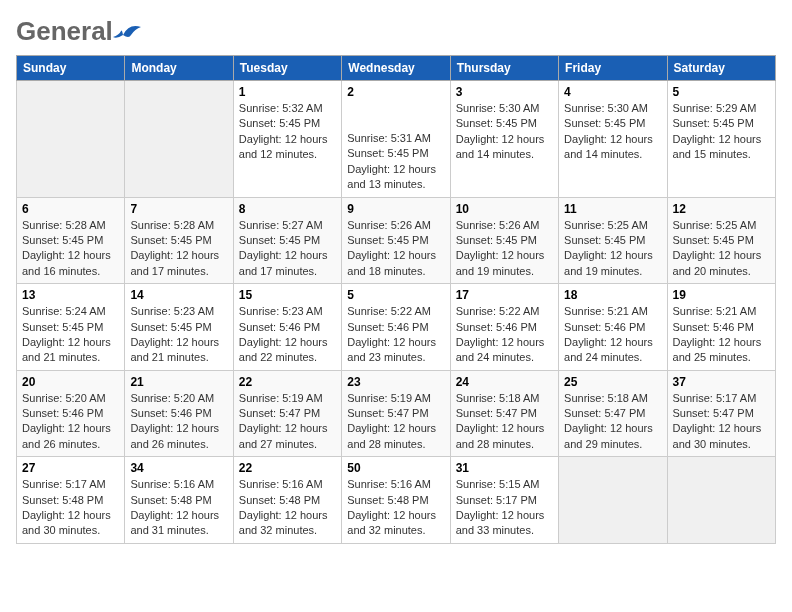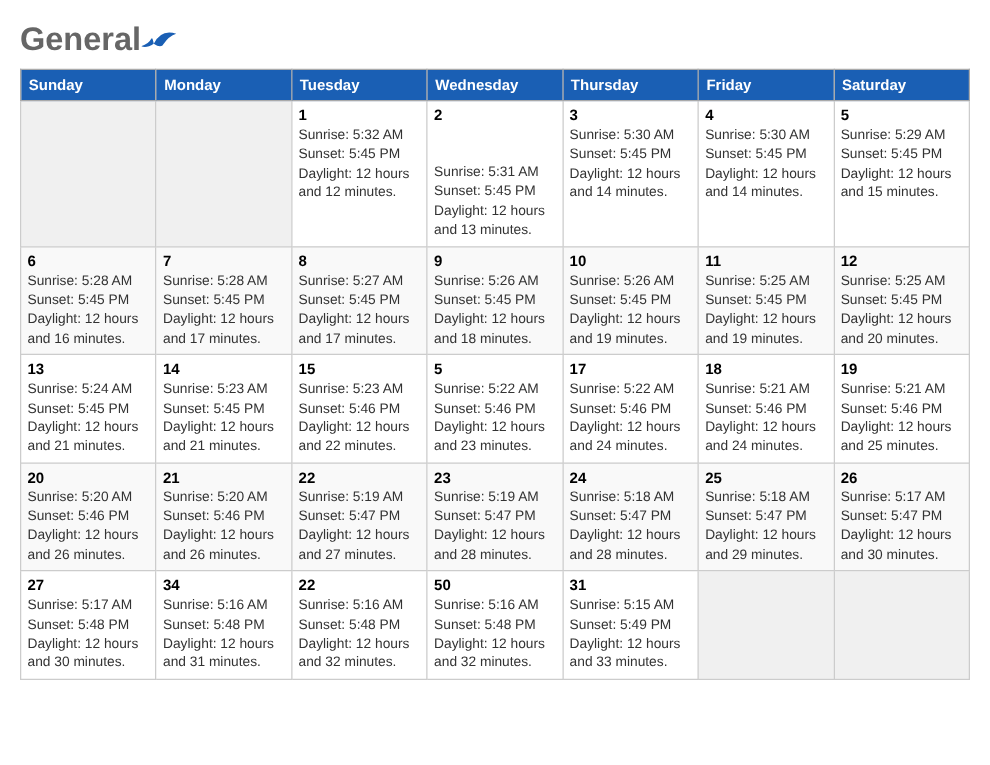--- a/index.html
+++ b/index.html
@@ -270,21 +270,21 @@
 Sunset: 5:47 PM
 Daylight: 12 hours and 28 minutes.</div>
         </td>
         <td>
           <span class="day-num">25</span>
           <div class="day-info" style="white-space: pre-line;">Sunrise: 5:18 AM
 Sunset: 5:47 PM
 Daylight: 12 hours and 29 minutes.</div>
         </td>
         <td>
-          <span class="day-num">26</span>
+          <span class="day-num">37</span>
           <div class="day-info" style="white-space: pre-line;">Sunrise: 5:17 AM
 Sunset: 5:47 PM
 Daylight: 12 hours and 30 minutes.</div>
         </td>
       </tr>
       <tr>
         <td>
           <span class="day-num">27</span>
           <div class="day-info" style="white-space: pre-line;">Sunrise: 5:17 AM
 Sunset: 5:48 PM
@@ -304,20 +304,20 @@
         </td>
         <td>
           <span class="day-num">50</span>
           <div class="day-info" style="white-space: pre-line;">Sunrise: 5:16 AM
 Sunset: 5:48 PM
 Daylight: 12 hours and 32 minutes.</div>
         </td>
         <td>
           <span class="day-num">31</span>
           <div class="day-info" style="white-space: pre-line;">Sunrise: 5:15 AM
-Sunset: 5:49 PM
+Sunset: 5:17 PM
 Daylight: 12 hours and 33 minutes.</div>
         </td>
         <td class="empty-cell"></td>
         <td class="empty-cell"></td>
       </tr>
     </tbody>
 </table>
 
 </body></html>

